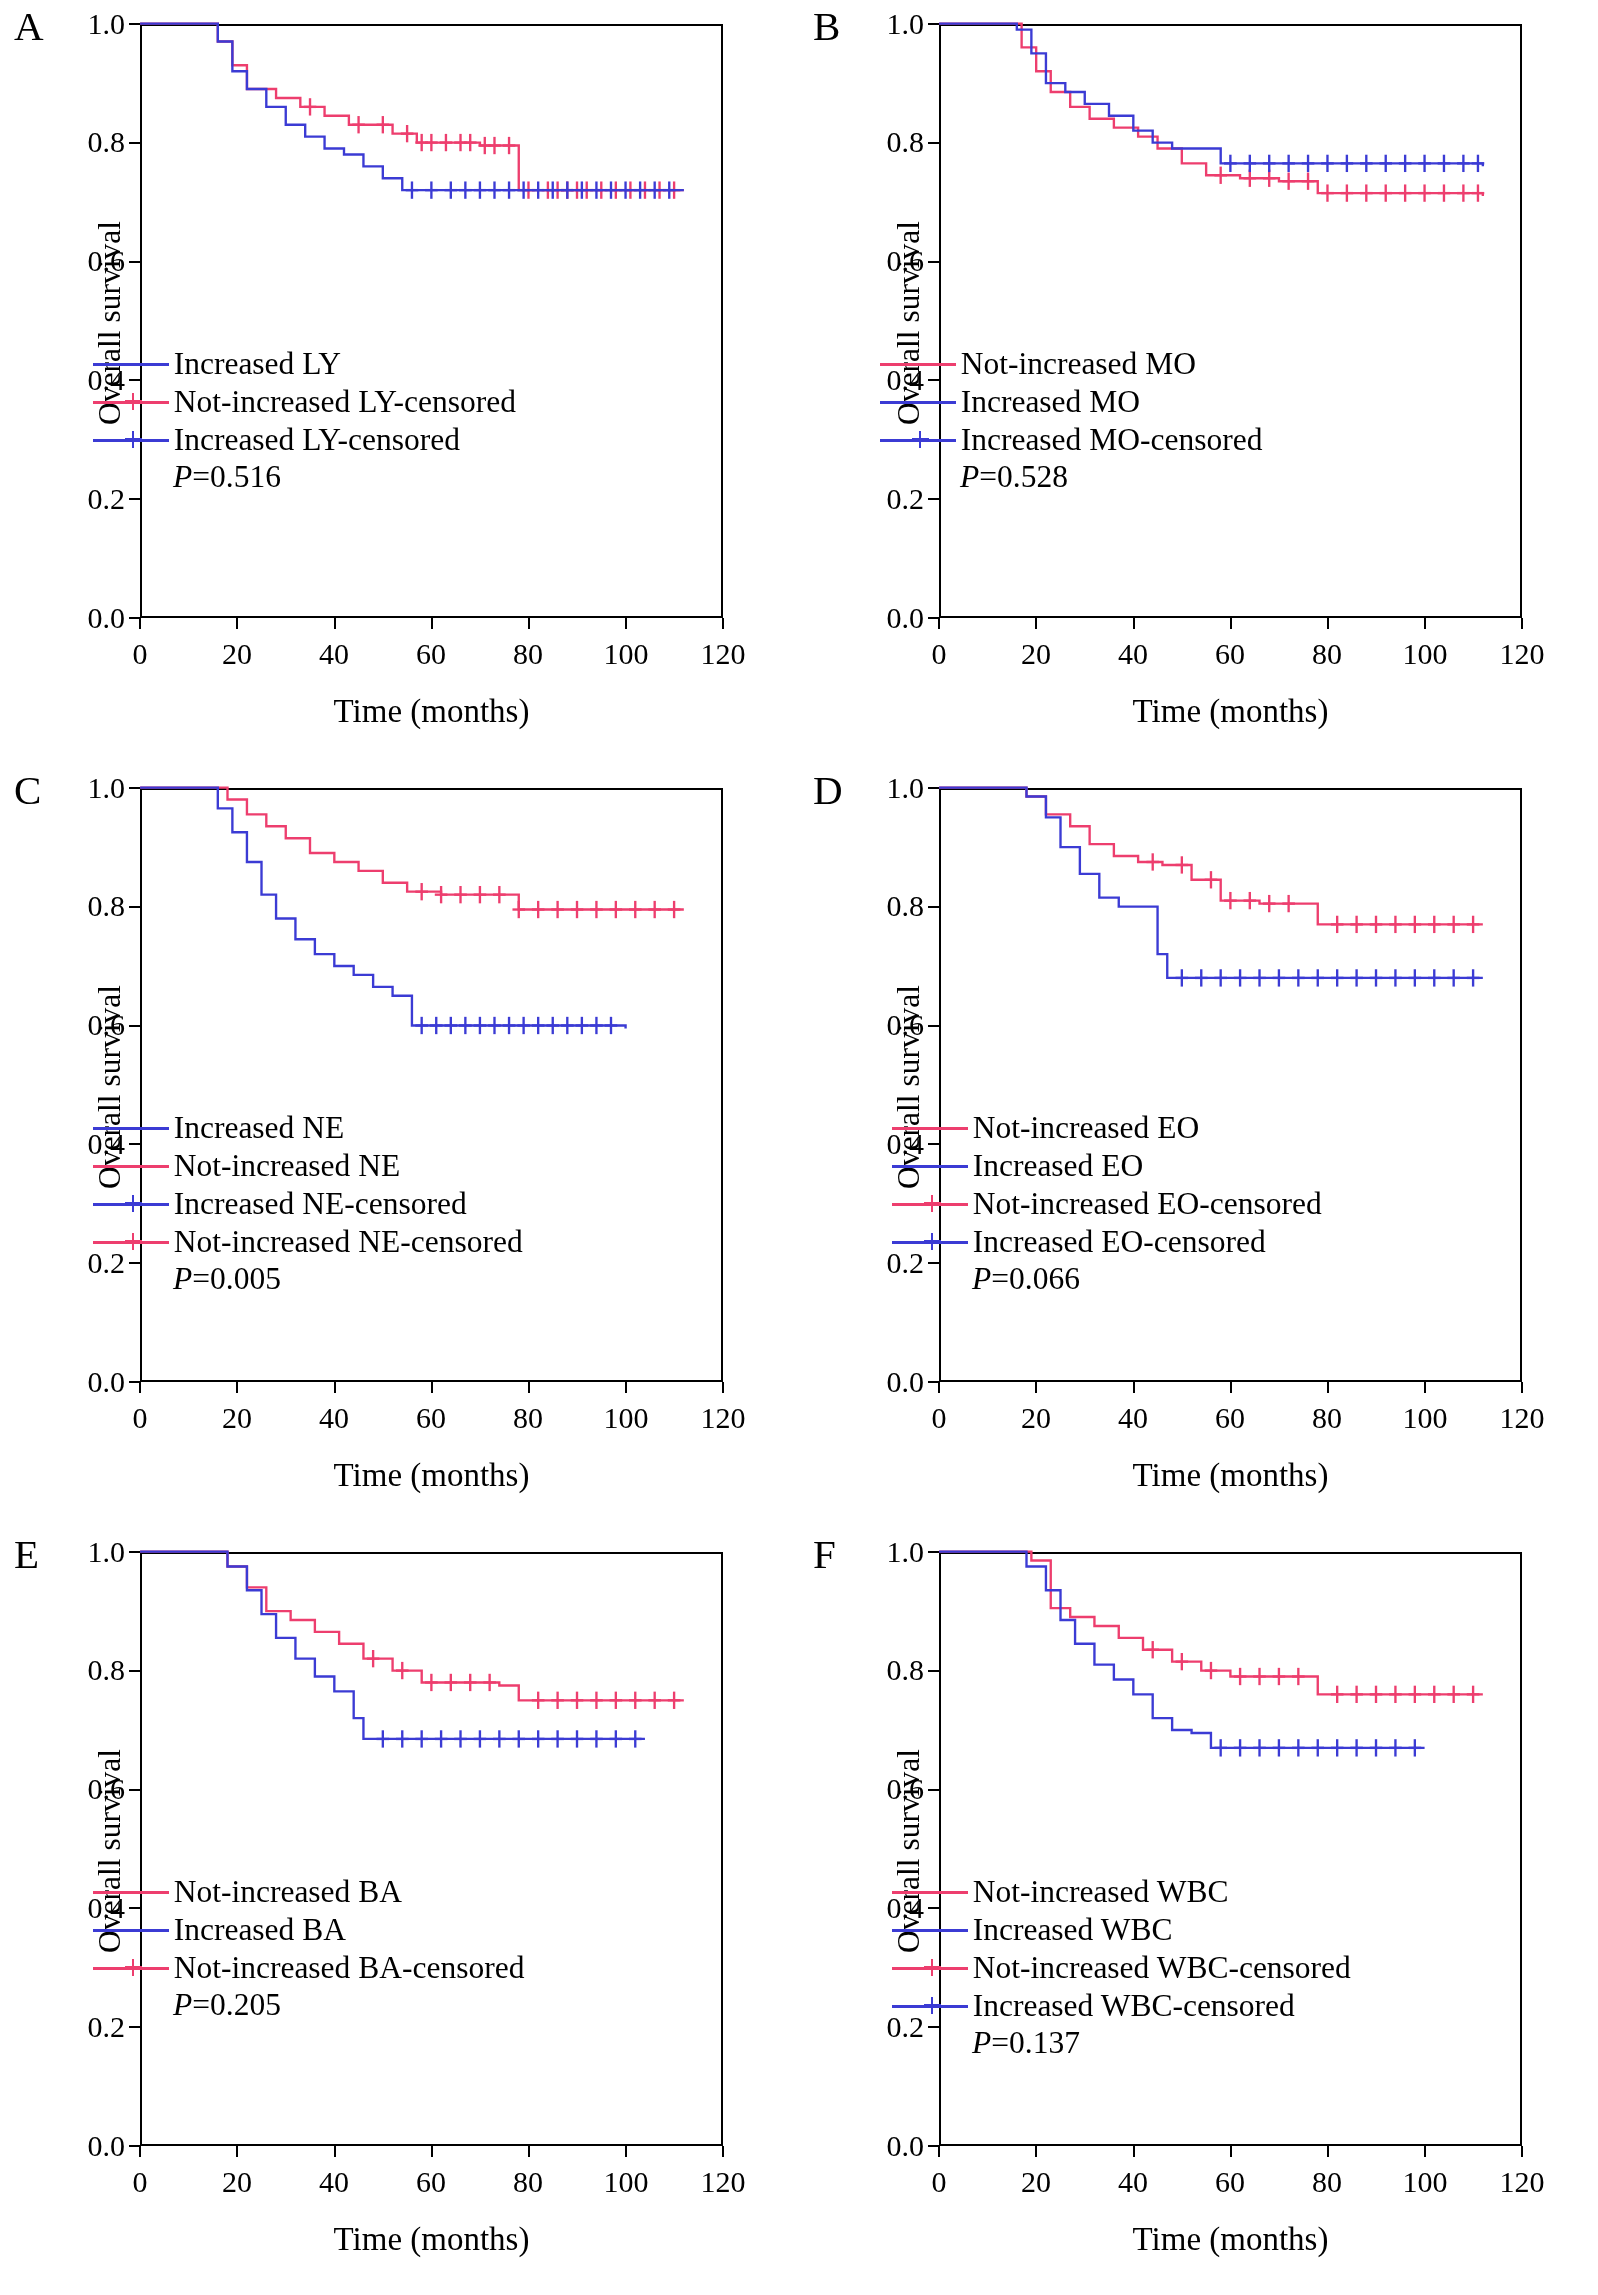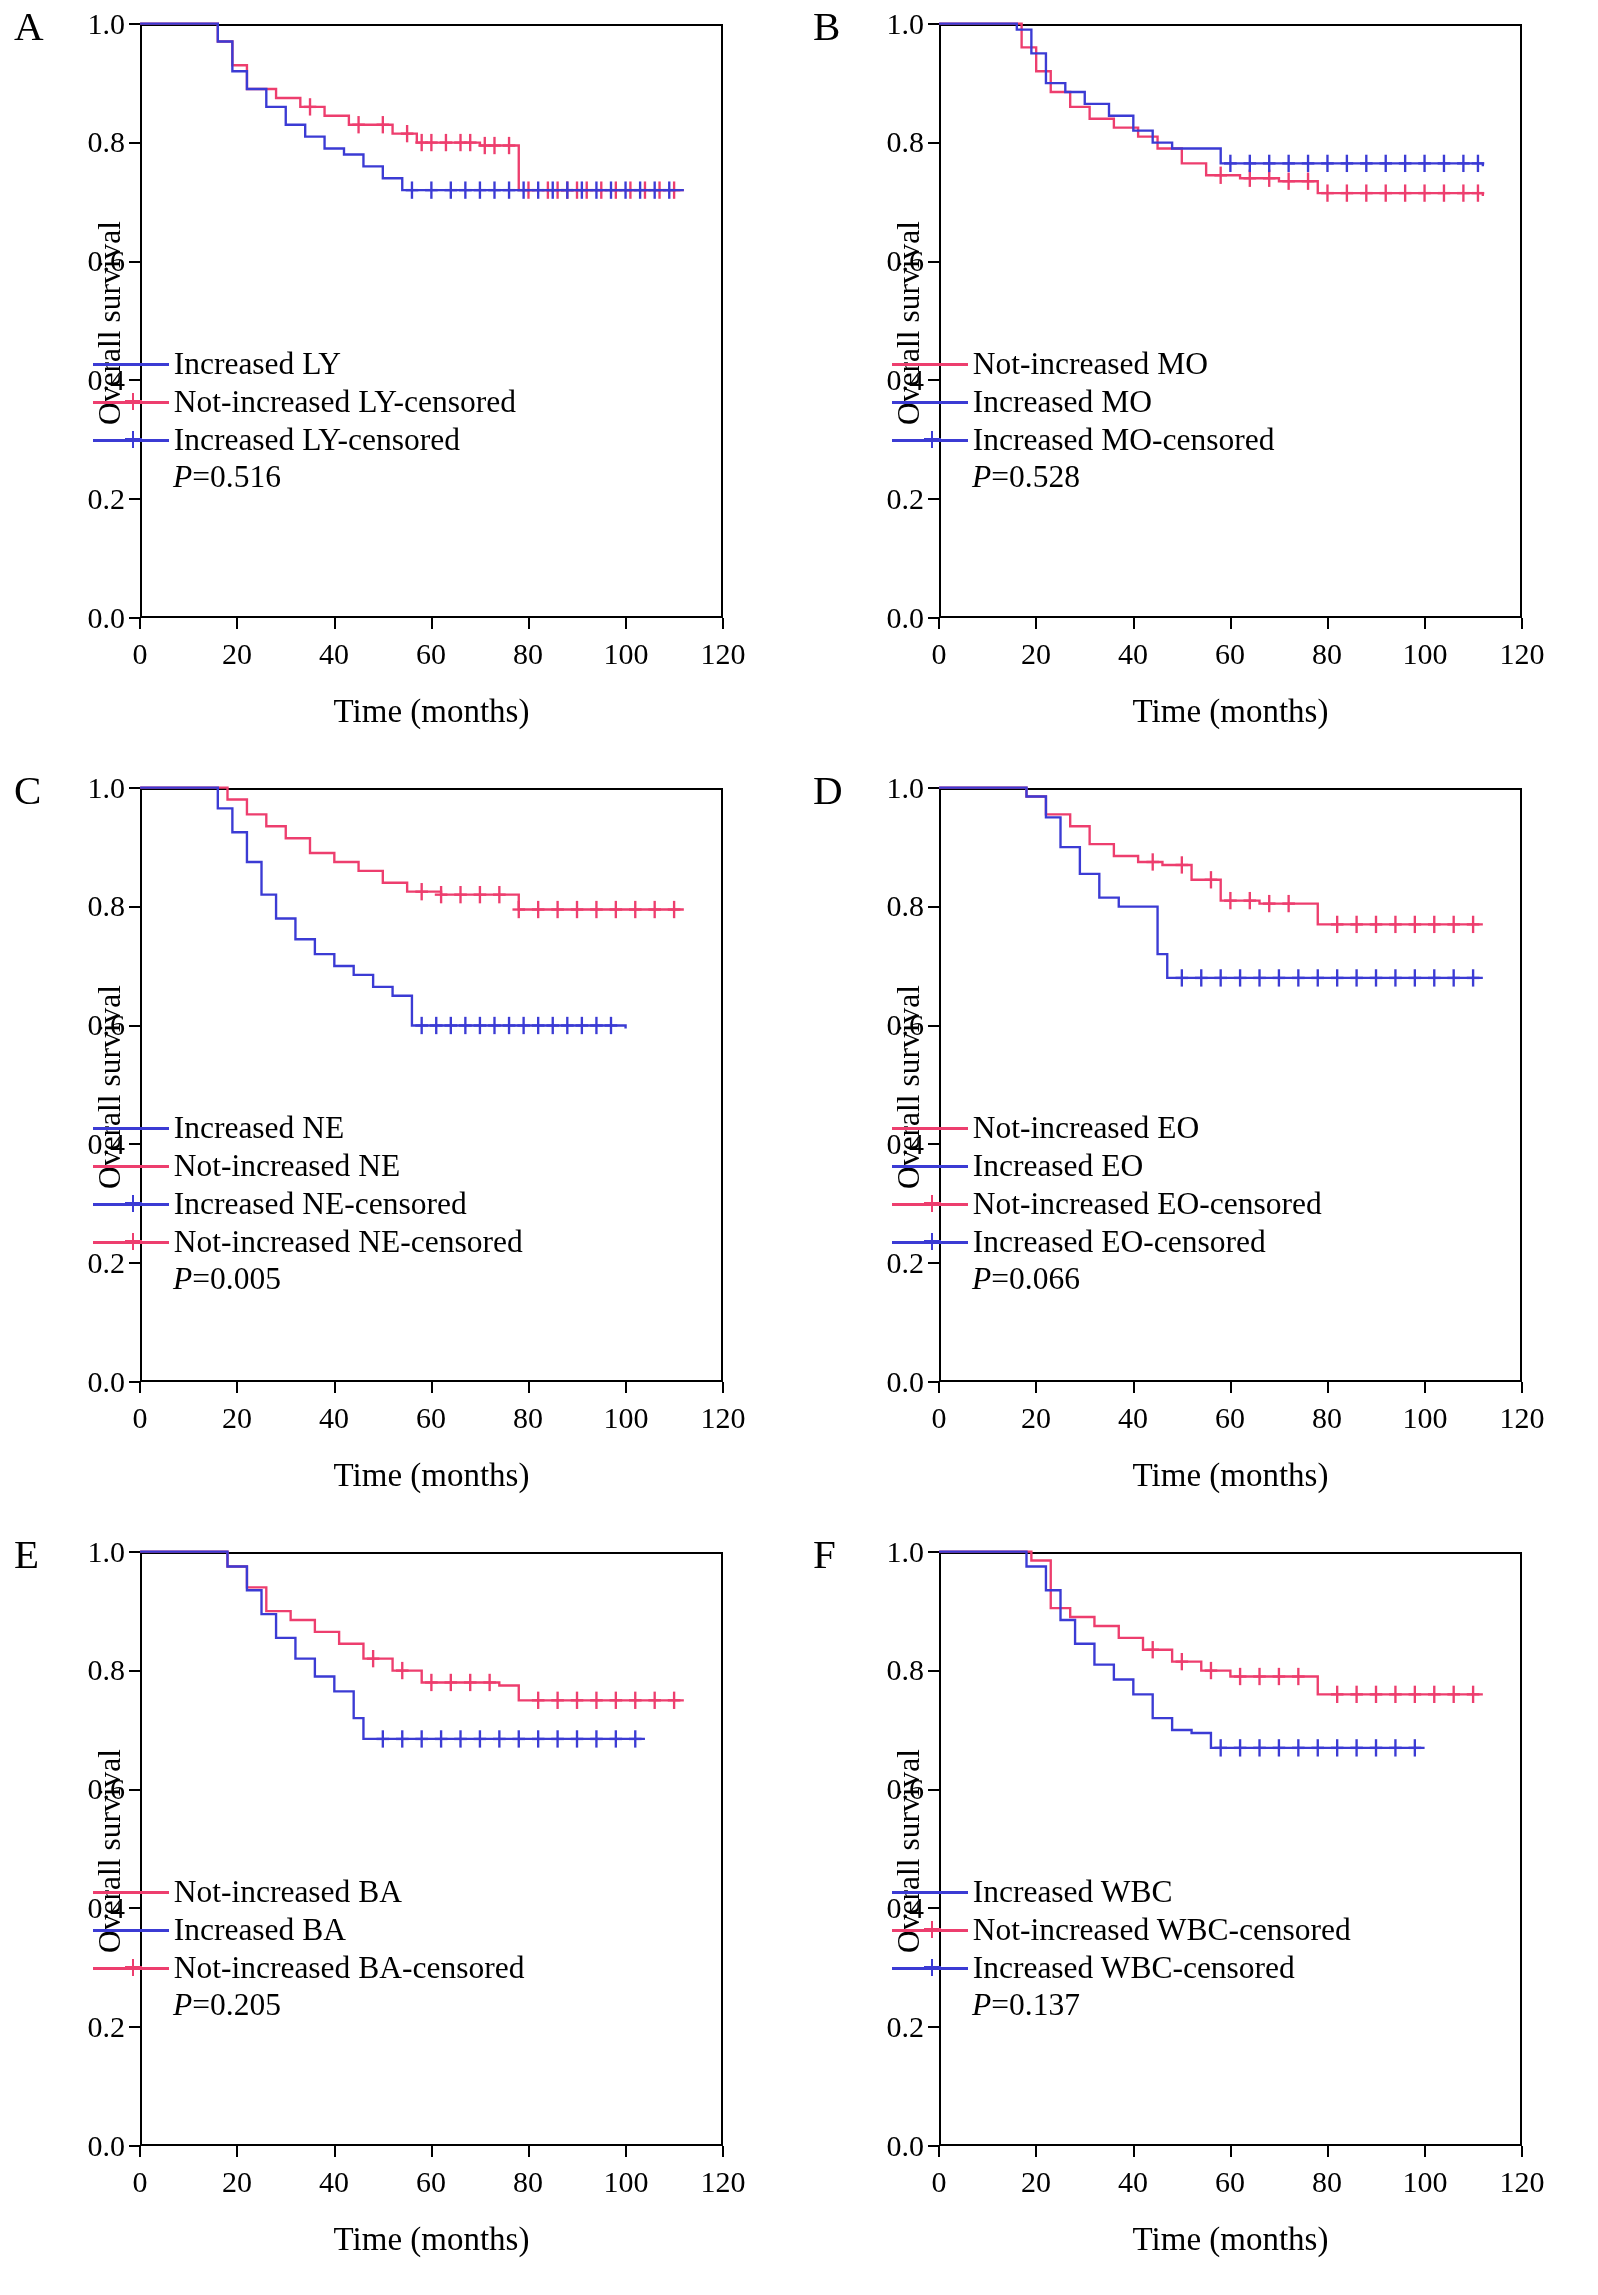--- a/index.html
+++ b/index.html
@@ -517,21 +517,21 @@
         </g>
         <g>
           <line x1="844" x2="844" y1="196.42499999999998" y2="218.42499999999998" stroke="#3B3BD4" stroke-width="3"></line>
           <line x1="836" x2="852" y1="207.42499999999998" y2="207.42499999999998" stroke="#3B3BD4" stroke-width="3"></line>
         </g>
         <g>
           <line x1="862.5" x2="862.5" y1="196.42499999999998" y2="218.42499999999998" stroke="#3B3BD4" stroke-width="3"></line>
           <line x1="854.5" x2="870.5" y1="207.42499999999998" y2="207.42499999999998" stroke="#3B3BD4" stroke-width="3"></line>
         </g>
       </svg>
-      <div class="legend" style="left: 93px; top: 345px;">
+      <div class="legend" style="left: 81px; top: 345px;">
         <div class="legend-row">
           <span class="legend-key" style="color: rgb(237, 62, 110);">
             <span class="lk-line" style="background: rgb(237, 62, 110);"></span>
           </span>
           <span class="legend-text">Not-increased MO</span>
         </div>
         <div class="legend-row">
           <span class="legend-key" style="color: rgb(59, 59, 212);">
             <span class="lk-line" style="background: rgb(59, 59, 212);"></span>
           </span>
@@ -1217,20 +1217,26 @@
           <line x1="757.6666666666666" x2="757.6666666666666" y1="268.15" y2="290.15" stroke="#3B3BD4" stroke-width="3"></line>
           <line x1="749.6666666666666" x2="765.6666666666666" y1="279.15" y2="279.15" stroke="#3B3BD4" stroke-width="3"></line>
         </g>
         <g>
           <line x1="782.3333333333334" x2="782.3333333333334" y1="268.15" y2="290.15" stroke="#3B3BD4" stroke-width="3"></line>
           <line x1="774.3333333333334" x2="790.3333333333334" y1="279.15" y2="279.15" stroke="#3B3BD4" stroke-width="3"></line>
         </g>
       </svg>
       <div class="legend" style="left: 93px; top: 345px;">
         <div class="legend-row">
+          <span class="legend-key" style="color: rgb(237, 62, 110);">
+            <span class="lk-line" style="background: rgb(237, 62, 110);"></span>
+          </span>
+          <span class="legend-text">Not-increased WBC</span>
+        </div>
+        <div class="legend-row">
           <span class="legend-key" style="color: rgb(59, 59, 212);">
             <span class="lk-line" style="background: rgb(59, 59, 212);"></span>
           </span>
           <span class="legend-text">Increased WBC</span>
         </div>
         <div class="legend-row">
           <span class="legend-key" style="color: rgb(237, 62, 110);">
             <span class="lk-line" style="background: rgb(237, 62, 110);"></span>
             <span class="lk-plus"></span>
           </span>

